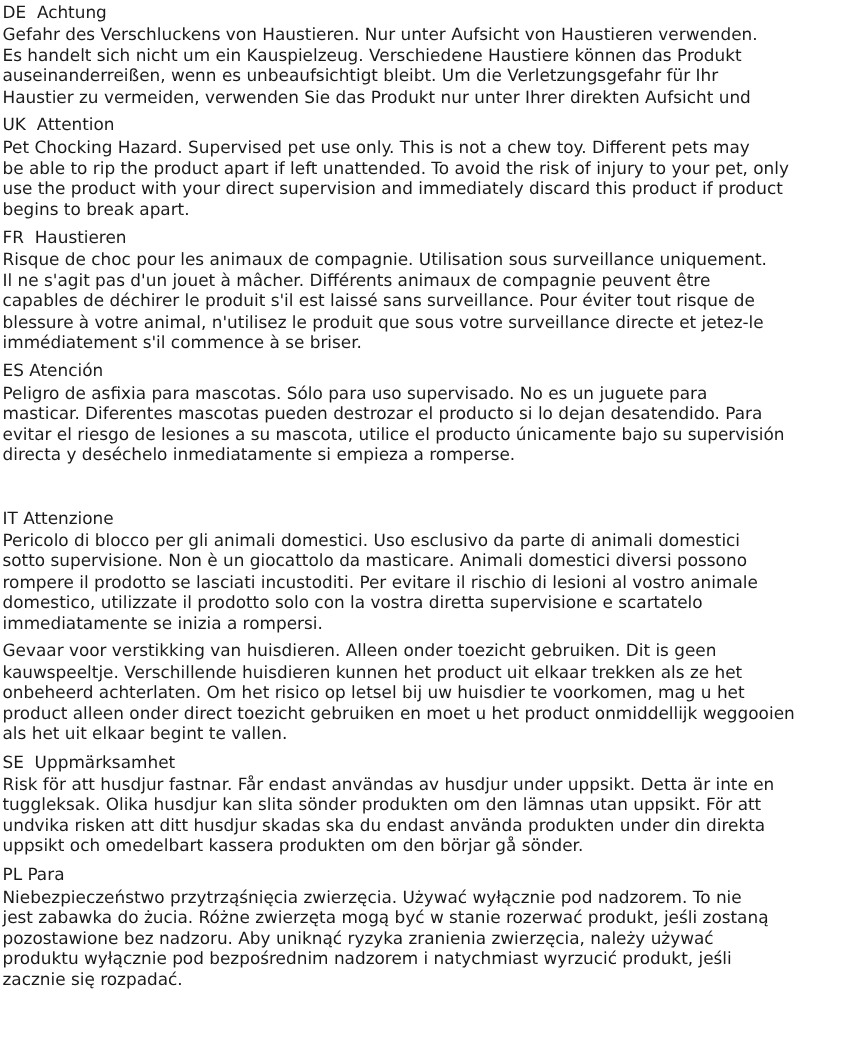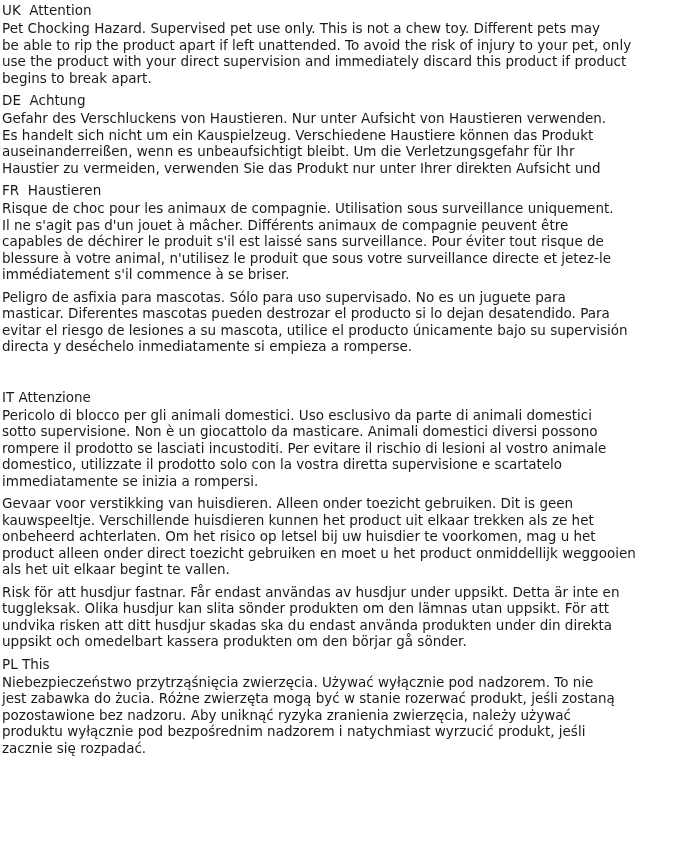--- a/index.html
+++ b/index.html
@@ -41,45 +41,46 @@
     word-spacing: 0px;
     white-space: pre-line;
   }
 </style>
 </head>
 <body>
 
 <div class="page">
 
   <div class="section">
+    <div class="heading">DE  Achtung</div>
+    <div class="body-text">Gefahr des Verschluckens von Haustieren. Nur unter Aufsicht von Haustieren verwenden.
+Es handelt sich nicht um ein Kauspielzeug.  Verschiedene Haustiere können das Produkt
+auseinanderreißen, wenn es unbeaufsichtigt bleibt. Um die Verletzungsgefahr für Ihr
+Haustier zu vermeiden, verwenden Sie das Produkt nur unter Ihrer direkten Aufsicht und</div>
+  </div>
+
+  <div class="section">
     <div class="heading">UK  Attention</div>
     <div class="body-text">Pet Chocking Hazard. Supervised pet use only. This is not a chew toy.  Different pets may
 be able to rip the product apart if left unattended. To avoid the risk of injury to your pet, only
 use the product with your direct supervision and immediately discard this product if product
 begins to break apart.</div>
-  </div>
-
-  <div class="section">
-    <div class="heading">DE  Achtung</div>
-    <div class="body-text">Gefahr des Verschluckens von Haustieren. Nur unter Aufsicht von Haustieren verwenden.
-Es handelt sich nicht um ein Kauspielzeug.  Verschiedene Haustiere können das Produkt
-auseinanderreißen, wenn es unbeaufsichtigt bleibt. Um die Verletzungsgefahr für Ihr
-Haustier zu vermeiden, verwenden Sie das Produkt nur unter Ihrer direkten Aufsicht und</div>
   </div>
 
   <div class="section">
     <div class="heading">FR  Haustieren</div>
     <div class="body-text">Risque de choc pour les animaux de compagnie. Utilisation sous surveillance uniquement.
 Il ne s'agit pas d'un jouet à mâcher.  Différents animaux de compagnie peuvent être
 capables de déchirer le produit s'il est laissé sans surveillance. Pour éviter tout risque de
 blessure à votre animal, n'utilisez le produit que sous votre surveillance directe et jetez-le
 immédiatement s'il commence à se briser.</div>
   </div>
 
   <div class="section gap-after">
+    <div class="heading">ES Atención</div>
     <div class="body-text">Peligro de asfixia para mascotas. Sólo para uso supervisado. No es un juguete para
 masticar.  Diferentes mascotas pueden destrozar el producto si lo dejan desatendido. Para
 evitar el riesgo de lesiones a su mascota, utilice el producto únicamente bajo su supervisión
 directa y deséchelo inmediatamente si empieza a romperse.</div>
   </div>
 
   <div class="section">
     <div class="heading">IT Attenzione</div>
     <div class="body-text">Pericolo di blocco per gli animali domestici. Uso esclusivo da parte di animali domestici
 sotto supervisione. Non è un giocattolo da masticare.  Animali domestici diversi possono
@@ -90,28 +91,29 @@
 
   <div class="section">
     <div class="body-text">Gevaar voor verstikking van huisdieren. Alleen onder toezicht gebruiken. Dit is geen
 kauwspeeltje.  Verschillende huisdieren kunnen het product uit elkaar trekken als ze het
 onbeheerd achterlaten. Om het risico op letsel bij uw huisdier te voorkomen, mag u het
 product alleen onder direct toezicht gebruiken en moet u het product onmiddellijk weggooien
 als het uit elkaar begint te vallen.</div>
   </div>
 
   <div class="section">
+    <div class="heading">SE  Uppmärksamhet</div>
     <div class="body-text">Risk för att husdjur fastnar. Får endast användas av husdjur under uppsikt. Detta är inte en
 tuggleksak.  Olika husdjur kan slita sönder produkten om den lämnas utan uppsikt. För att
 undvika risken att ditt husdjur skadas ska du endast använda produkten under din direkta
 uppsikt och omedelbart kassera produkten om den börjar gå sönder.</div>
   </div>
 
   <div class="section">
-    <div class="heading">PL This</div>
+    <div class="heading">PL Para</div>
     <div class="body-text">Niebezpieczeństwo przytrząśnięcia zwierzęcia. Używać wyłącznie pod nadzorem. To nie
 jest zabawka do żucia.  Różne zwierzęta mogą być w stanie rozerwać produkt, jeśli zostaną
 pozostawione bez nadzoru. Aby uniknąć ryzyka zranienia zwierzęcia, należy używać
 produktu wyłącznie pod bezpośrednim nadzorem i natychmiast wyrzucić produkt, jeśli
 zacznie się rozpadać.</div>
   </div>
 
 </div>
 
 </body></html>

